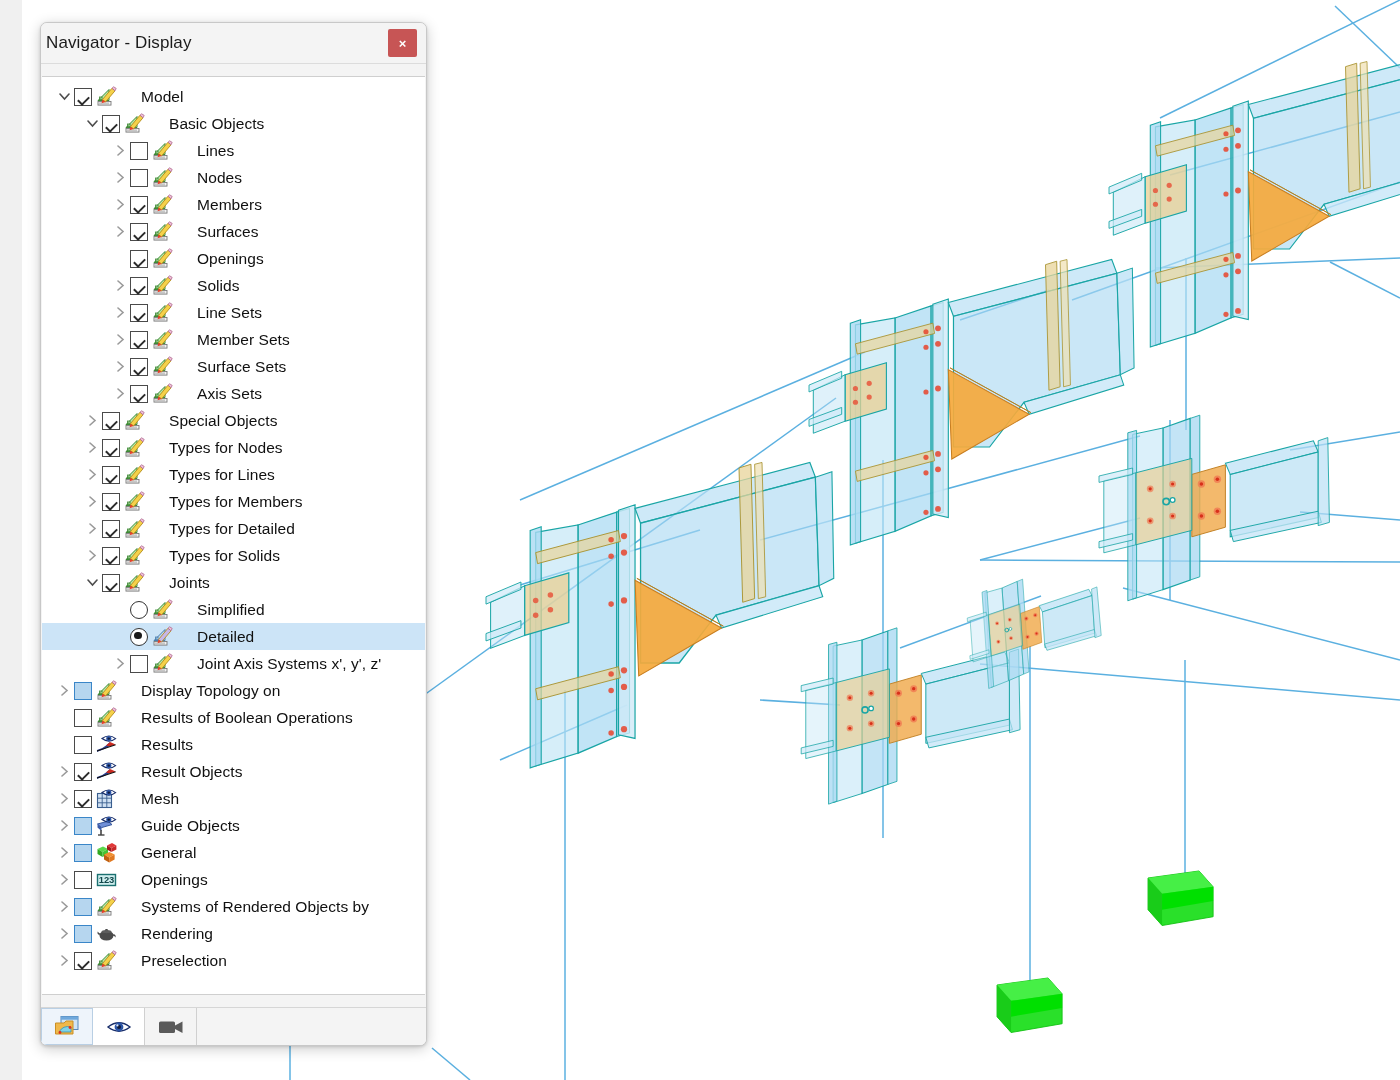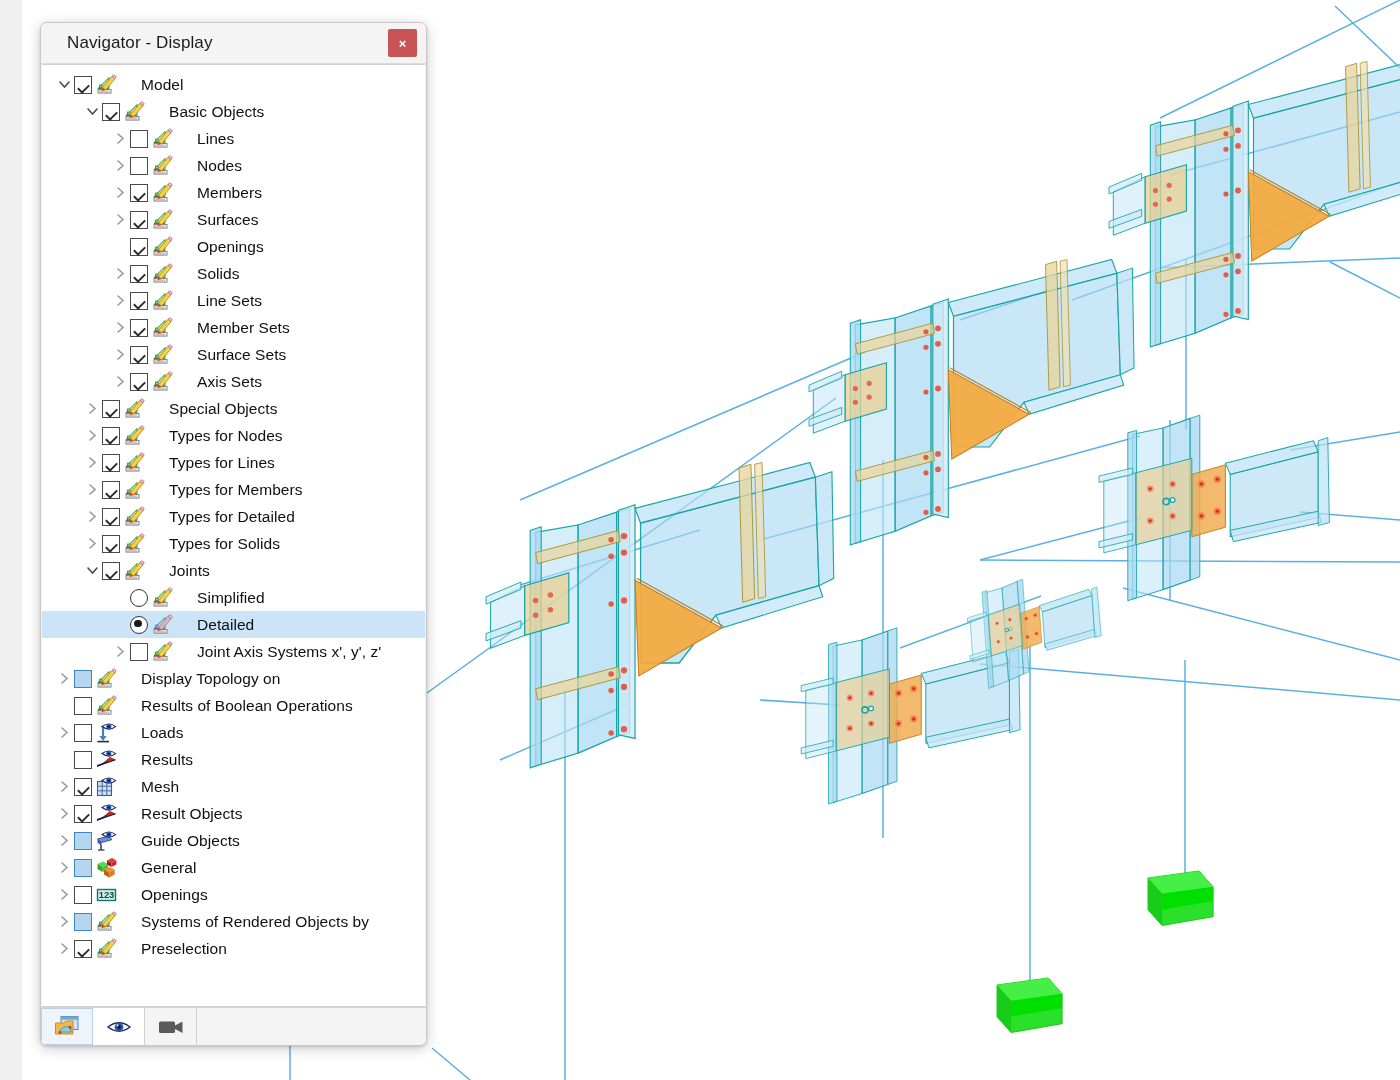--- a/index.html
+++ b/index.html
@@ -33,34 +33,34 @@
     display:flex; flex-direction:column;
     overflow:hidden;
   }
   .titlebar {
     height:41px; flex:0 0 41px; position:relative;
     background:#f4f4f4;
     display:flex; align-items:center;
     border-bottom:1px solid #dcdcdc;
   }
   .titlebar .title {
-    font-size:17px; color:#1b1b1b; padding-left:26px; letter-spacing:.1px;
+    font-size:17px; color:#1b1b1b; padding-left:5px; letter-spacing:.1px;
   }
   .closebtn {
     position:absolute; right:9px; top:6px; width:29px; height:28px;
     background:#c75555; color:#fff; border:0; border-radius:2px;
     font-size:13px; line-height:28px; text-align:center; cursor:pointer;
     font-family:"Liberation Sans", sans-serif; font-weight:700;
   }
 
   .treewrap {
     flex:1 1 auto; position:relative;
     background:#ffffff;
     border:1px solid #cfcfcf; border-left:0; border-right:0;
-    margin:0 1px; overflow:hidden;
+    margin:12px 1px; overflow:hidden;
   }
   .tree { padding:6px 0 0 0; }
 
   .row {
     height:27px; display:flex; align-items:center;
     white-space:nowrap; position:relative;
   }
   .row.sel { background:#cce4f7; }
   .row .lbl { font-size:15.5px; color:#101010; padding-left:8px; letter-spacing:.05px; }
 
@@ -915,40 +915,20 @@
         </g>
         <polygon points="6.5,13.5 16,2.2 19,4.8 9.5,16" fill="#f5d14a" stroke="#b58c1a" stroke-width="0.9"></polygon>
         <polygon points="16,2.2 19,4.8 20.2,2.4 17.6,0.8" fill="#f0c0d8" stroke="#b06a90" stroke-width="0.8"></polygon>
         <polygon points="6.5,13.5 9.5,16 5.6,17.2" fill="#e8402a"></polygon>
       </svg>
           </div>
           <span class="lbl">Results of Boolean Operations</span>
         </div>
         <div class="row">
           <div style="flex: 0 0 12px; height: 27px;"></div>
-          <div class="exp">
-            <svg width="11" height="11" viewBox="0 0 11 11">
-              <path d="M3 1 L8 5.5 L3 10" fill="none" stroke="#9a9a9a" stroke-width="1.6" stroke-linecap="round"></path>
-            </svg>
-          </div>
-          <div class="cb "></div>
-          <div class="ico">
-            <svg width="21" height="21" viewBox="0 0 21 21">
-        <line x1="7" y1="5" x2="7" y2="16" stroke="#4a7fbf" stroke-width="2.2"></line>
-        <polygon points="3.4,14 10.6,14 7,19" fill="#4a7fbf"></polygon>
-        <line x1="1.4" y1="19.6" x2="13" y2="19.6" stroke="#2b2b2b" stroke-width="1.6"></line>
-        <path d="M6 4.6 Q13 -0.6 19.6 4.6 Q13 9.8 6 4.6 Z" fill="#fff" stroke="#1a2f6b" stroke-width="1.2"></path>
-        <circle cx="12.8" cy="4.6" r="2.6" fill="#2b55a8"></circle>
-              <circle cx="12.8" cy="4.6" r="1.2" fill="#101a3a"></circle>
-      </svg>
-          </div>
-          <span class="lbl">Loads</span>
-        </div>
-        <div class="row">
-          <div style="flex: 0 0 12px; height: 27px;"></div>
           <div class="exp none"></div>
           <div class="cb "></div>
           <div class="ico">
             <svg width="21" height="21" viewBox="0 0 21 21">
         <path d="M1 16 Q6 15 10 11.5 L14 8 L14 12 Q9 15 1 18 Z" fill="#2b3f8f"></path>
         <path d="M10 11.5 L14 8 L19.6 10.4 L14 12.4 Z" fill="#cc2a20"></path>
         <line x1="1" y1="17" x2="19.6" y2="10.8" stroke="#111" stroke-width="1.1"></line>
         <path d="M6 4.6 Q13 -0.6 19.6 4.6 Q13 9.8 6 4.6 Z" fill="#fff" stroke="#1a2f6b" stroke-width="1.2"></path>
         <circle cx="12.8" cy="4.6" r="2.6" fill="#2b55a8"></circle>
               <circle cx="12.8" cy="4.6" r="1.2" fill="#101a3a"></circle>
@@ -959,53 +939,53 @@
         <div class="row">
           <div style="flex: 0 0 12px; height: 27px;"></div>
           <div class="exp">
             <svg width="11" height="11" viewBox="0 0 11 11">
               <path d="M3 1 L8 5.5 L3 10" fill="none" stroke="#9a9a9a" stroke-width="1.6" stroke-linecap="round"></path>
             </svg>
           </div>
           <div class="cb checked"></div>
           <div class="ico">
             <svg width="21" height="21" viewBox="0 0 21 21">
+        <path d="M1 16 Q6 15 10 11.5 L14 8 L14 12 Q9 15 1 18 Z" fill="#2b3f8f"></path>
+        <path d="M10 11.5 L14 8 L19.6 10.4 L14 12.4 Z" fill="#cc2a20"></path>
+        <line x1="1" y1="17" x2="19.6" y2="10.8" stroke="#111" stroke-width="1.1"></line>
+        <path d="M6 4.6 Q13 -0.6 19.6 4.6 Q13 9.8 6 4.6 Z" fill="#fff" stroke="#1a2f6b" stroke-width="1.2"></path>
+        <circle cx="12.8" cy="4.6" r="2.6" fill="#2b55a8"></circle>
+              <circle cx="12.8" cy="4.6" r="1.2" fill="#101a3a"></circle>
+      </svg>
+          </div>
+          <span class="lbl">Result Objects</span>
+        </div>
+        <div class="row">
+          <div style="flex: 0 0 12px; height: 27px;"></div>
+          <div class="exp">
+            <svg width="11" height="11" viewBox="0 0 11 11">
+              <path d="M3 1 L8 5.5 L3 10" fill="none" stroke="#9a9a9a" stroke-width="1.6" stroke-linecap="round"></path>
+            </svg>
+          </div>
+          <div class="cb checked"></div>
+          <div class="ico">
+            <svg width="21" height="21" viewBox="0 0 21 21">
         <rect x="1.5" y="5.5" width="14" height="14" fill="#cfe0f2" stroke="#3a5f8f" stroke-width="1.1"></rect>
         <g stroke="#3a5f8f" stroke-width="0.9">
           <line x1="6.2" y1="5.5" x2="6.2" y2="19.5"></line>
                 <line x1="10.8" y1="5.5" x2="10.8" y2="19.5"></line>
           <line x1="1.5" y1="10.2" x2="15.5" y2="10.2"></line>
                 <line x1="1.5" y1="14.8" x2="15.5" y2="14.8"></line>
         </g>
         <path d="M6 4.6 Q13 -0.6 19.6 4.6 Q13 9.8 6 4.6 Z" fill="#fff" stroke="#1a2f6b" stroke-width="1.2"></path>
         <circle cx="12.8" cy="4.6" r="2.6" fill="#2b55a8"></circle>
               <circle cx="12.8" cy="4.6" r="1.2" fill="#101a3a"></circle>
       </svg>
           </div>
           <span class="lbl">Mesh</span>
-        </div>
-        <div class="row">
-          <div style="flex: 0 0 12px; height: 27px;"></div>
-          <div class="exp">
-            <svg width="11" height="11" viewBox="0 0 11 11">
-              <path d="M3 1 L8 5.5 L3 10" fill="none" stroke="#9a9a9a" stroke-width="1.6" stroke-linecap="round"></path>
-            </svg>
-          </div>
-          <div class="cb checked"></div>
-          <div class="ico">
-            <svg width="21" height="21" viewBox="0 0 21 21">
-        <path d="M1 16 Q6 15 10 11.5 L14 8 L14 12 Q9 15 1 18 Z" fill="#2b3f8f"></path>
-        <path d="M10 11.5 L14 8 L19.6 10.4 L14 12.4 Z" fill="#cc2a20"></path>
-        <line x1="1" y1="17" x2="19.6" y2="10.8" stroke="#111" stroke-width="1.1"></line>
-        <path d="M6 4.6 Q13 -0.6 19.6 4.6 Q13 9.8 6 4.6 Z" fill="#fff" stroke="#1a2f6b" stroke-width="1.2"></path>
-        <circle cx="12.8" cy="4.6" r="2.6" fill="#2b55a8"></circle>
-              <circle cx="12.8" cy="4.6" r="1.2" fill="#101a3a"></circle>
-      </svg>
-          </div>
-          <span class="lbl">Result Objects</span>
         </div>
         <div class="row">
           <div style="flex: 0 0 12px; height: 27px;"></div>
           <div class="exp">
             <svg width="11" height="11" viewBox="0 0 11 11">
               <path d="M3 1 L8 5.5 L3 10" fill="none" stroke="#9a9a9a" stroke-width="1.6" stroke-linecap="round"></path>
             </svg>
           </div>
           <div class="cb partial"></div>
           <div class="ico">
@@ -1087,20 +1067,39 @@
           </div>
           <span class="lbl">Systems of Rendered Objects by</span>
         </div>
         <div class="row">
           <div style="flex: 0 0 12px; height: 27px;"></div>
           <div class="exp">
             <svg width="11" height="11" viewBox="0 0 11 11">
               <path d="M3 1 L8 5.5 L3 10" fill="none" stroke="#9a9a9a" stroke-width="1.6" stroke-linecap="round"></path>
             </svg>
           </div>
+          <div class="cb partial"></div>
+          <div class="ico">
+            <svg width="21" height="21" viewBox="0 0 21 21">
+        <ellipse cx="10.5" cy="12.6" rx="7" ry="5" fill="#4a4a4a"></ellipse>
+        <path d="M3.6 12 Q0.6 11 1.8 8.4 Q3 10.6 4.6 10.4 Z" fill="#4a4a4a"></path>
+        <path d="M17.4 11 Q20.4 11.6 19.4 14.6 Q18.4 12.4 16.8 13 Z" fill="#4a4a4a"></path>
+        <rect x="9" y="6" width="3" height="2.6" rx="1.2" fill="#4a4a4a"></rect>
+        <ellipse cx="10.5" cy="8.6" rx="5" ry="1.6" fill="#5c5c5c"></ellipse>
+      </svg>
+          </div>
+          <span class="lbl">Rendering</span>
+        </div>
+        <div class="row">
+          <div style="flex: 0 0 12px; height: 27px;"></div>
+          <div class="exp">
+            <svg width="11" height="11" viewBox="0 0 11 11">
+              <path d="M3 1 L8 5.5 L3 10" fill="none" stroke="#9a9a9a" stroke-width="1.6" stroke-linecap="round"></path>
+            </svg>
+          </div>
           <div class="cb checked"></div>
           <div class="ico">
             <svg width="21" height="21" viewBox="0 0 21 21">
         <polygon points="2,14.5 13,3.5 13,14.5" fill="#b8eaa8" stroke="#3f8a36" stroke-width="1"></polygon>
         <rect x="3.5" y="11" width="2.6" height="2.6" fill="none" stroke="#3f8a36" stroke-width="0.8"></rect>
         <rect x="2" y="15.5" width="13" height="3.6" fill="#f2f2f2" stroke="#7a7a7a" stroke-width="0.9"></rect>
         <g stroke="#7a7a7a" stroke-width="0.7">
           <line x1="4" y1="16.4" x2="4" y2="18.3"></line>
                 <line x1="6" y1="16.4" x2="6" y2="18.3"></line>
           <line x1="8" y1="16.4" x2="8" y2="18.3"></line>

